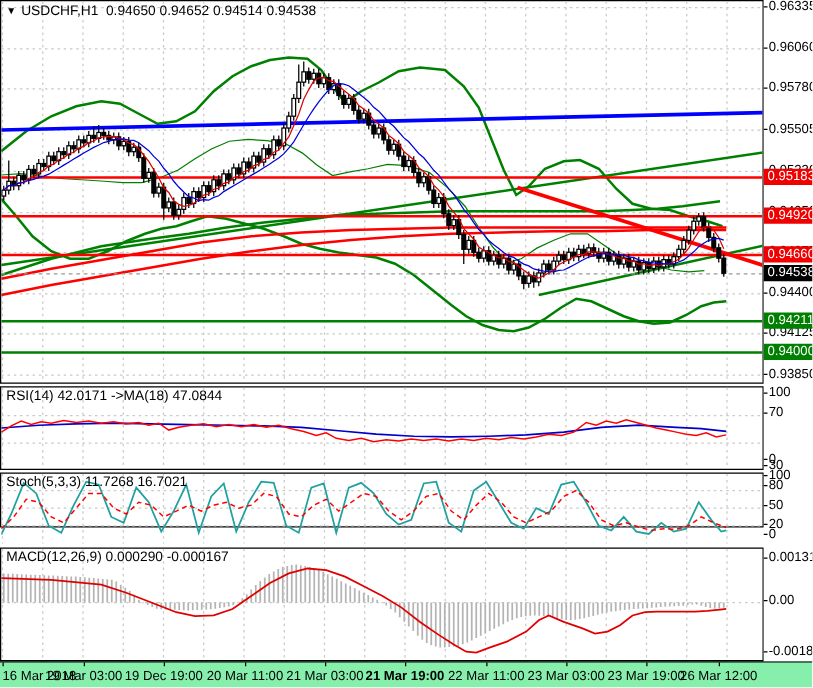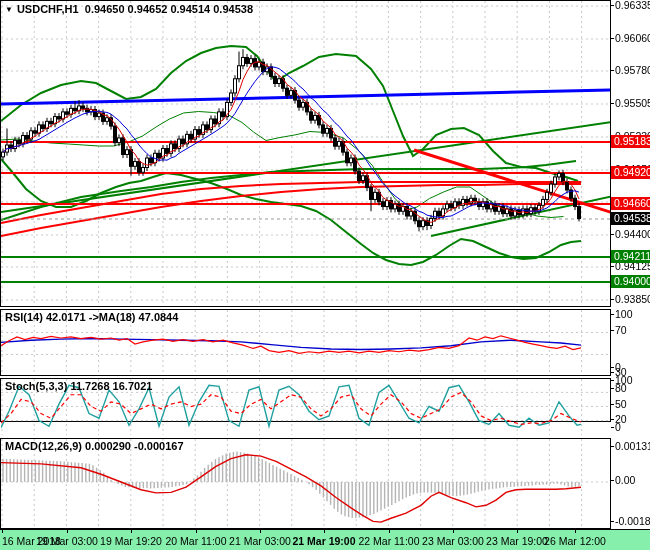--- a/index.html
+++ b/index.html
@@ -1,18 +1,18 @@
 <!DOCTYPE html>
 <html><head>
 <meta charset="utf-8">
 <style>
   html,body{margin:0;padding:0;background:#fff;}
   #app{position:relative;width:650px;height:550px;background:#ffffff;overflow:hidden;
        font-family:"Liberation Sans",sans-serif;-webkit-font-smoothing:none;}
-  .panel{position:absolute;left:0;background:#fff;border:1px solid #000;box-sizing:border-box;font-weight:bold;}
+  .panel{position:absolute;left:0;background:#fff;border:1px solid #000;box-sizing:border-box;}
   #main-panel{top:0;width:611px;height:307px;}
   #rsi-panel{top:309px;width:611px;height:67px;}
   #stoch-panel{top:378px;width:611px;height:44px;}
   #macd-panel{top:438px;width:611px;height:91px;}
   #x-axis{position:absolute;top:529px;left:0;width:650px;height:21px;background:#86efac;}
   #x-axis .tickline{position:absolute;top:0;width:1px;height:3px;background:#000;}
   #x-axis .xlabel{position:absolute;top:5px;font-size:10.5px;color:#000;white-space:nowrap;}
   #y-axis{position:absolute;top:0;left:611px;width:39px;height:529px;background:#fff;}
   .ylabel{position:absolute;left:4px;font-size:10.5px;color:#000;white-space:nowrap;line-height:13px;height:13px;}
   .ylabel:before{content:"";position:absolute;left:-4px;top:6px;width:3px;height:1px;background:#000;}
@@ -619,21 +619,21 @@
       </svg>
     <div class="ind-label" style="top:1px">MACD(12,26,9) 0.000290 -0.000167</div>
   </div>
 
   <div id="x-axis" style="border-top:1px solid #000">
       <div class="tickline" style="left: 2px;"></div>
       <div class="xlabel" style="left: 2px;">16 Mar 2018</div>
       <div class="tickline" style="left: 67px;"></div>
       <div class="xlabel" style="left: 67px; transform: translateX(-50%);">19 Mar 03:00</div>
       <div class="tickline" style="left: 131px;"></div>
-      <div class="xlabel" style="left: 131px; transform: translateX(-50%);">19 Mar 19:20</div>
+      <div class="xlabel" style="left: 131px; transform: translateX(-50%);">19 Dec 19:00</div>
       <div class="tickline" style="left: 196px;"></div>
       <div class="xlabel" style="left: 196px; transform: translateX(-50%);">20 Mar 11:00</div>
       <div class="tickline" style="left: 260px;"></div>
       <div class="xlabel" style="left: 260px; transform: translateX(-50%);">21 Mar 03:00</div>
       <div class="tickline" style="left: 324px;"></div>
       <div class="xlabel" style="left: 324px; transform: translateX(-50%); font-weight: bold;">21 Mar 19:00</div>
       <div class="tickline" style="left: 389px;"></div>
       <div class="xlabel" style="left: 389px; transform: translateX(-50%);">22 Mar 11:00</div>
       <div class="tickline" style="left: 453px;"></div>
       <div class="xlabel" style="left: 453px; transform: translateX(-50%);">23 Mar 03:00</div>

